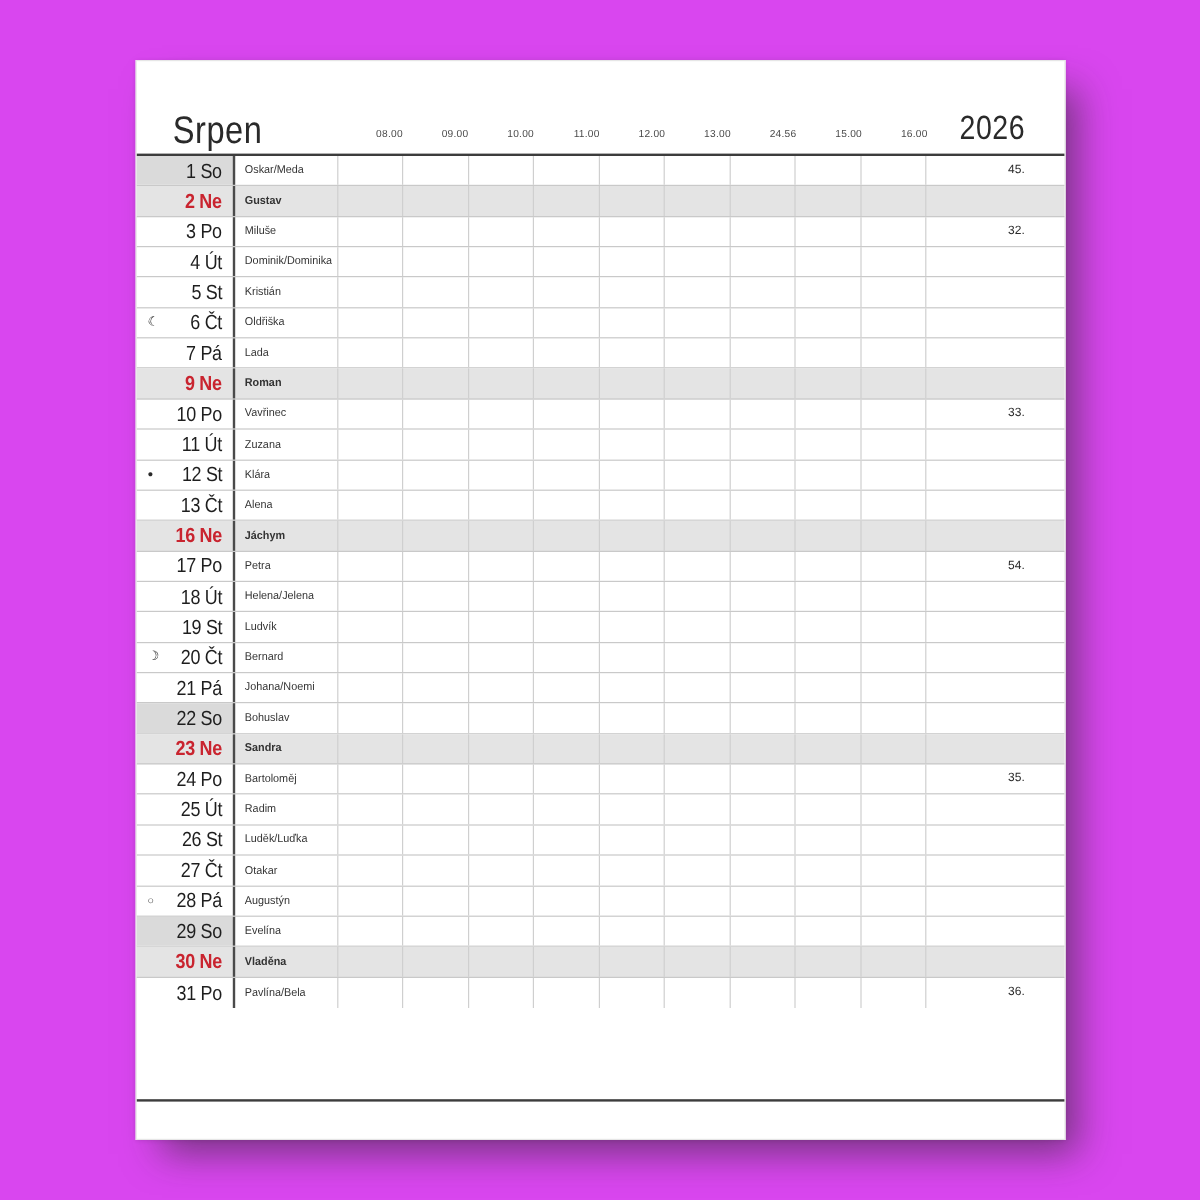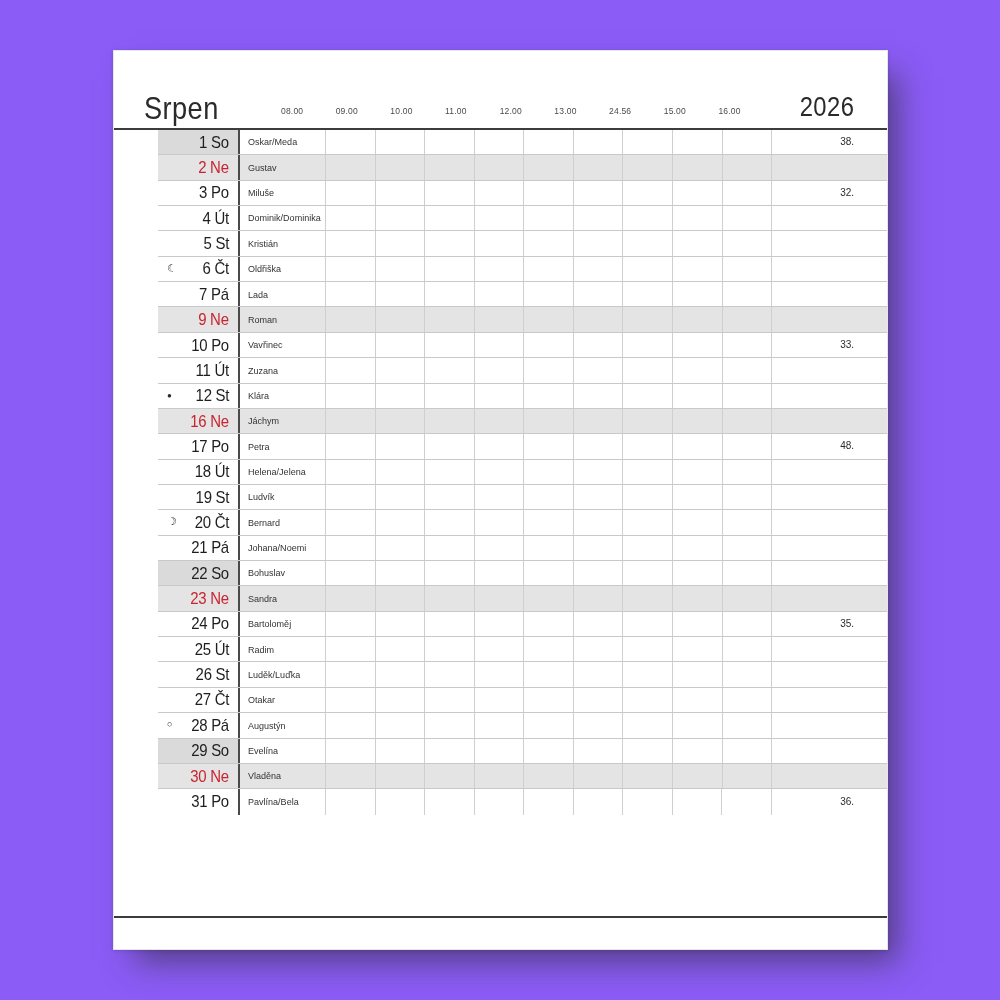--- a/index.html
+++ b/index.html
@@ -1,33 +1,33 @@
 <!DOCTYPE html>
 <html style="--red: #c9242f; --sat-bg: #dadada; --sun-bg: #e4e4e4;"><head>
 <meta charset="utf-8">
 <style>
   html,body{margin:0;padding:0;background:#ffffff;width:1000px;height:1000px;
     font-family:"Liberation Sans","DejaVu Sans",sans-serif;}
-  .stage{position:relative;width:1000px;height:1000px;background:#8b5cf6;overflow:hidden;}
+  .stage{position:relative;width:1000px;height:1000px;background:#d946ef;overflow:hidden;}
 
   .page{position:absolute;left:113px;top:50px;width:775px;height:900px;background:#fff;
     border:1px solid #e6e6e6;box-sizing:border-box;
     box-shadow:0 1px 4px rgba(0,0,0,.14), 16px 18px 30px -6px rgba(40,40,40,.55);}
 
   header{position:relative;height:77px;}
   .title{position:absolute;left:30px;bottom:4px;font-size:32px;font-weight:200;color:#2a2a2a;
     display:inline-block;transform:scaleX(.85);transform-origin:0 100%;letter-spacing:.5px;line-height:1;}
   .year{position:absolute;right:33px;bottom:7px;font-size:28px;font-weight:200;color:#2a2a2a;
     display:inline-block;transform:scaleX(.85);transform-origin:100% 100%;letter-spacing:.5px;line-height:1;}
   .time-strip{position:absolute;left:167px;width:492px;bottom:13px;display:flex;}
-  .time-strip span{flex:1;text-align:left;font-size:8.5px;color:#4a4a4a;line-height:1;letter-spacing:.2px;}
+  .time-strip span{flex:1;text-align:right;font-size:8.5px;color:#4a4a4a;line-height:1;letter-spacing:.2px;}
 
   .grid{height:786px;border-top:2px solid #3c3c3c;border-bottom:2px solid #3c3c3c;
     display:grid;grid-template-rows:repeat(31,1fr);box-sizing:content-box;}
-  .row{display:flex;border-bottom:1px solid #c9c9c9;box-sizing:border-box;min-height:0;margin-left:44px;}
+  .row{display:flex;border-bottom:1px solid #c9c9c9;box-sizing:border-box;min-height:0;}
   .row:last-child{border-bottom:none;justify-content:center;}
   .cell{display:flex;align-items:center;box-sizing:border-box;min-width:0;}
 
   .label{width:82px;flex:0 0 82px;position:relative;justify-content:flex-end;
     padding-right:9px;border-right:2px solid #4a4a4a;}
   .label-text{font-size:17px;color:#1e1e1e;white-space:nowrap;display:inline-block;
     transform:scaleX(.88);transform-origin:100% 50%;letter-spacing:-.3px;line-height:1;}
   .moon{position:absolute;left:9px;top:50%;transform:translateY(-52%);color:#2a2a2a;line-height:1;}
   .moon.last-quarter,.moon.first-quarter{font-size:11px;}
   .moon.new-moon{font-size:8px;}
@@ -37,21 +37,21 @@
   .name span{font-size:9.5px;color:#333;white-space:nowrap;display:inline-block;
     transform:scaleX(.95);transform-origin:0 50%;line-height:1;}
 
   .slot{flex:1 1 0;border-left:1px solid #cfcfcf;}
 
   .week{width:116px;flex:0 0 116px;border-left:1px solid #cfcfcf;justify-content:flex-end;
     padding-right:33px;}
   .week span{font-size:10px;color:#2b2b2b;line-height:1;}
 
   .row.sat .label{background:var(--sat-bg,#dadada);}
-  .row.sun{background:var(--sun-bg,#e4e4e4);}
+  .row.sun{background:var(--sun-bg,#e4e4e4);font-weight:bold;}
   .row.sun .label-text{color:var(--red,#c9242f);}
 </style>
 </head>
 <body>
 
 <div class="stage">
   <div class="page">
 
     <header>
       <span class="title">Srpen</span>
@@ -80,21 +80,21 @@
           <div class="cell slot"></div>
           <div class="cell slot"></div>
           <div class="cell slot"></div>
           <div class="cell slot"></div>
           <div class="cell slot"></div>
           <div class="cell slot"></div>
           <div class="cell slot"></div>
           <div class="cell slot"></div>
           <div class="cell slot"></div>
           <div class="cell week">
-            <span>38.</span>
+            <span>45.</span>
           </div>
         </div>
         <div class="row sun">
           <div class="cell label">
             <span class="label-text">2 Ne</span>
           </div>
           <div class="cell name">
             <span>Gustav</span>
           </div>
           <div class="cell slot"></div>
@@ -269,20 +269,38 @@
           <div class="cell slot"></div>
           <div class="cell slot"></div>
           <div class="cell slot"></div>
           <div class="cell slot"></div>
           <div class="cell slot"></div>
           <div class="cell slot"></div>
           <div class="cell slot"></div>
           <div class="cell slot"></div>
           <div class="cell week"></div>
         </div>
+        <div class="row">
+          <div class="cell label">
+            <span class="label-text">13 Čt</span>
+          </div>
+          <div class="cell name">
+            <span>Alena</span>
+          </div>
+          <div class="cell slot"></div>
+          <div class="cell slot"></div>
+          <div class="cell slot"></div>
+          <div class="cell slot"></div>
+          <div class="cell slot"></div>
+          <div class="cell slot"></div>
+          <div class="cell slot"></div>
+          <div class="cell slot"></div>
+          <div class="cell slot"></div>
+          <div class="cell week"></div>
+        </div>
         <div class="row sun">
           <div class="cell label">
             <span class="label-text">16 Ne</span>
           </div>
           <div class="cell name">
             <span>Jáchym</span>
           </div>
           <div class="cell slot"></div>
           <div class="cell slot"></div>
           <div class="cell slot"></div>
@@ -304,21 +322,21 @@
           <div class="cell slot"></div>
           <div class="cell slot"></div>
           <div class="cell slot"></div>
           <div class="cell slot"></div>
           <div class="cell slot"></div>
           <div class="cell slot"></div>
           <div class="cell slot"></div>
           <div class="cell slot"></div>
           <div class="cell slot"></div>
           <div class="cell week">
-            <span>48.</span>
+            <span>54.</span>
           </div>
         </div>
         <div class="row">
           <div class="cell label">
             <span class="label-text">18 Út</span>
           </div>
           <div class="cell name">
             <span>Helena/Jelena</span>
           </div>
           <div class="cell slot"></div>

